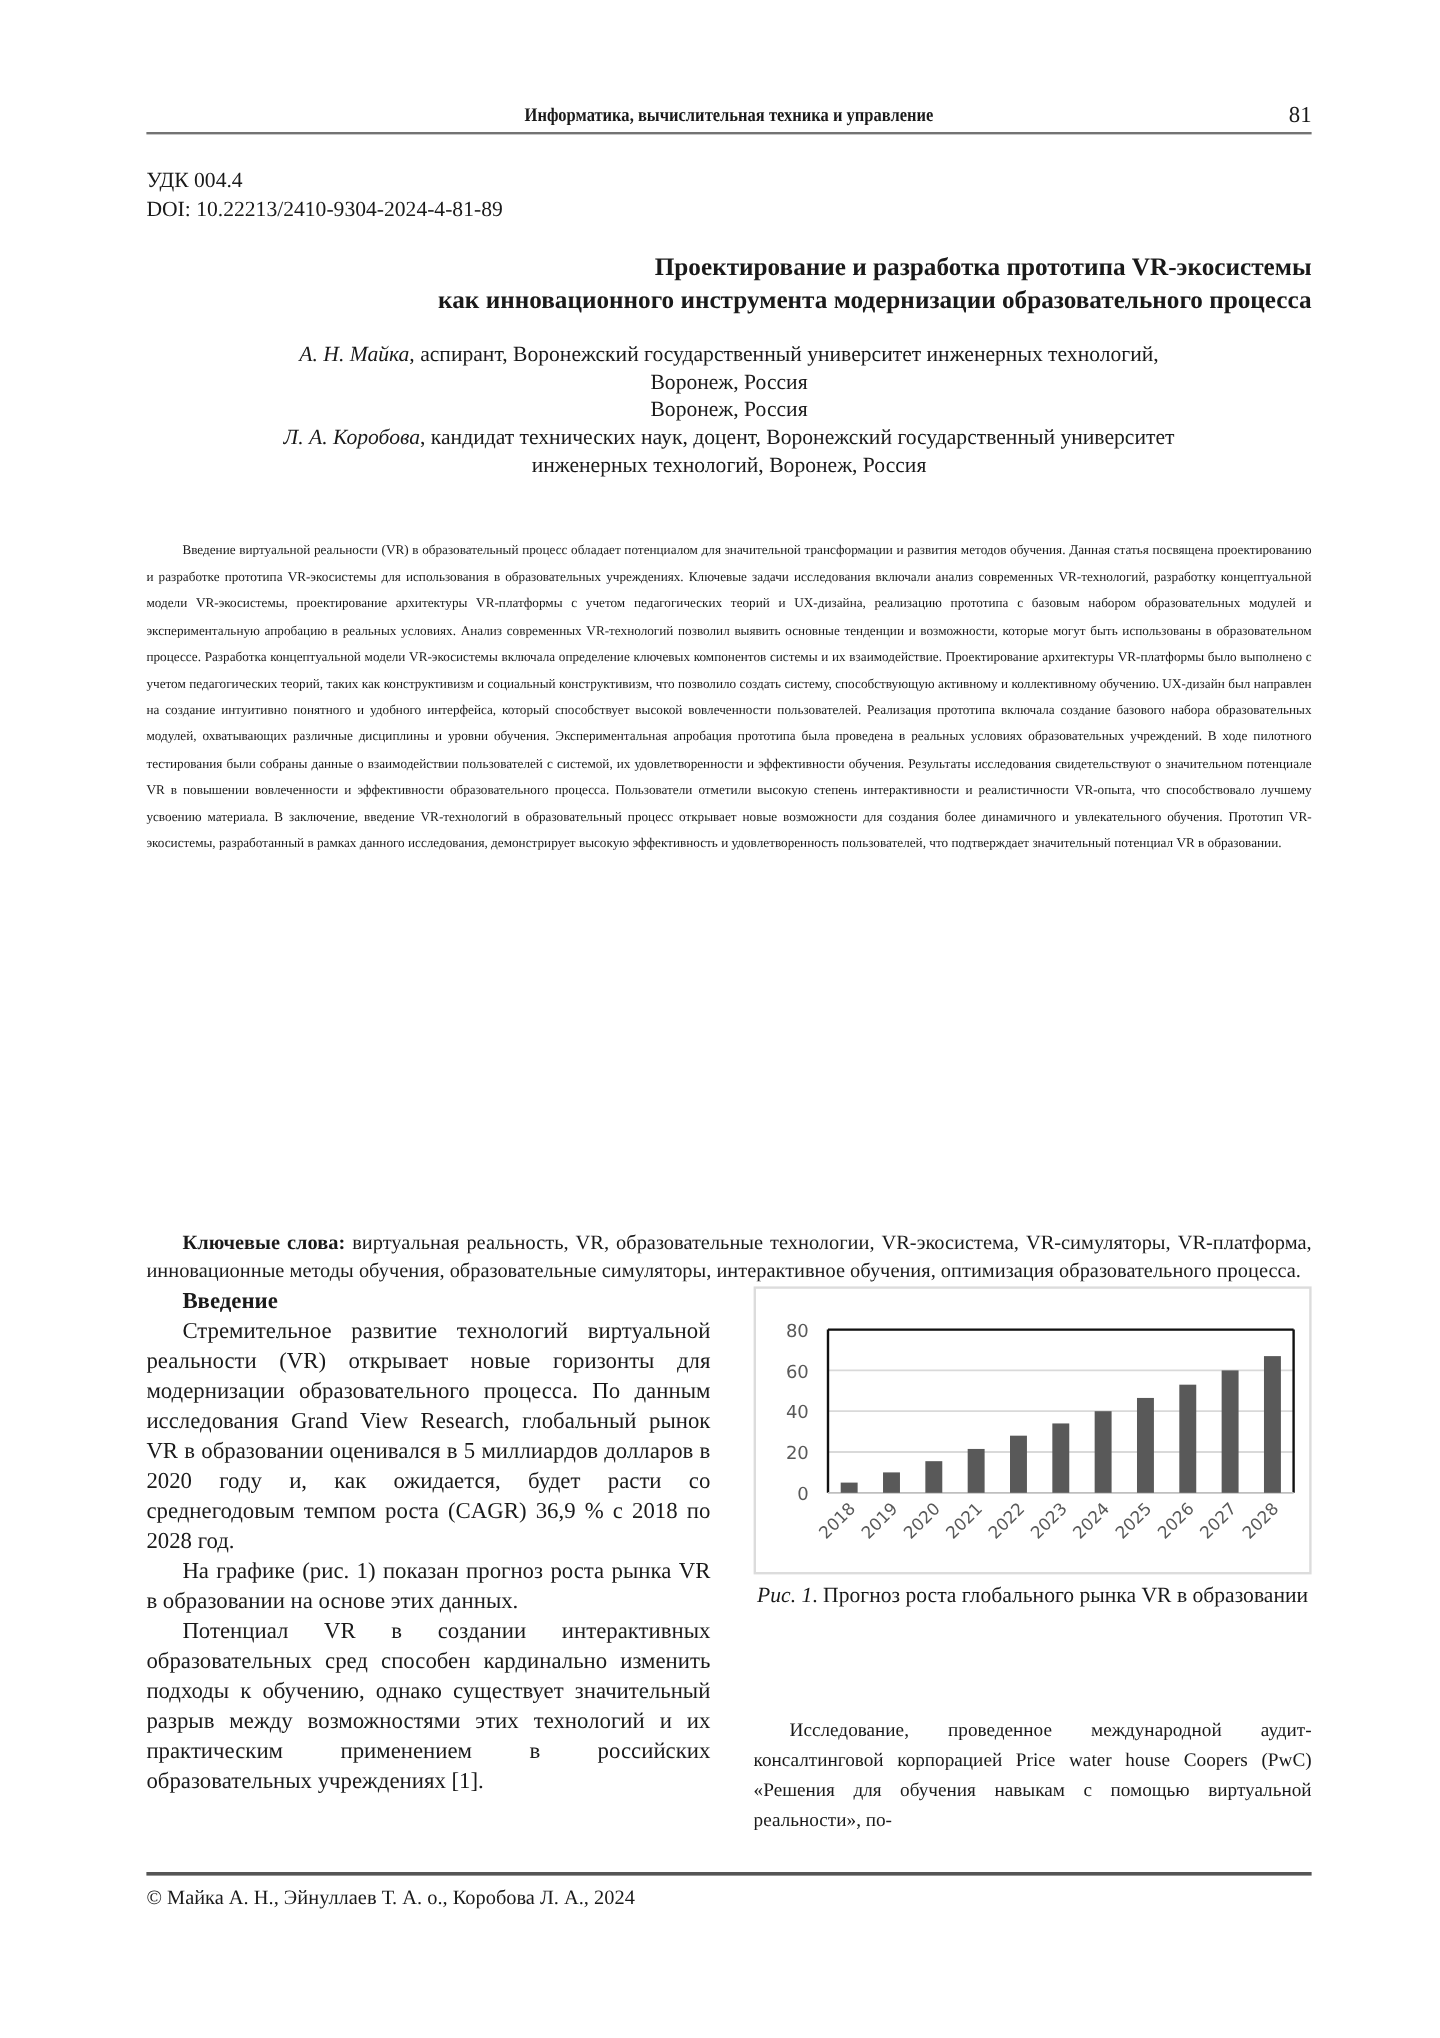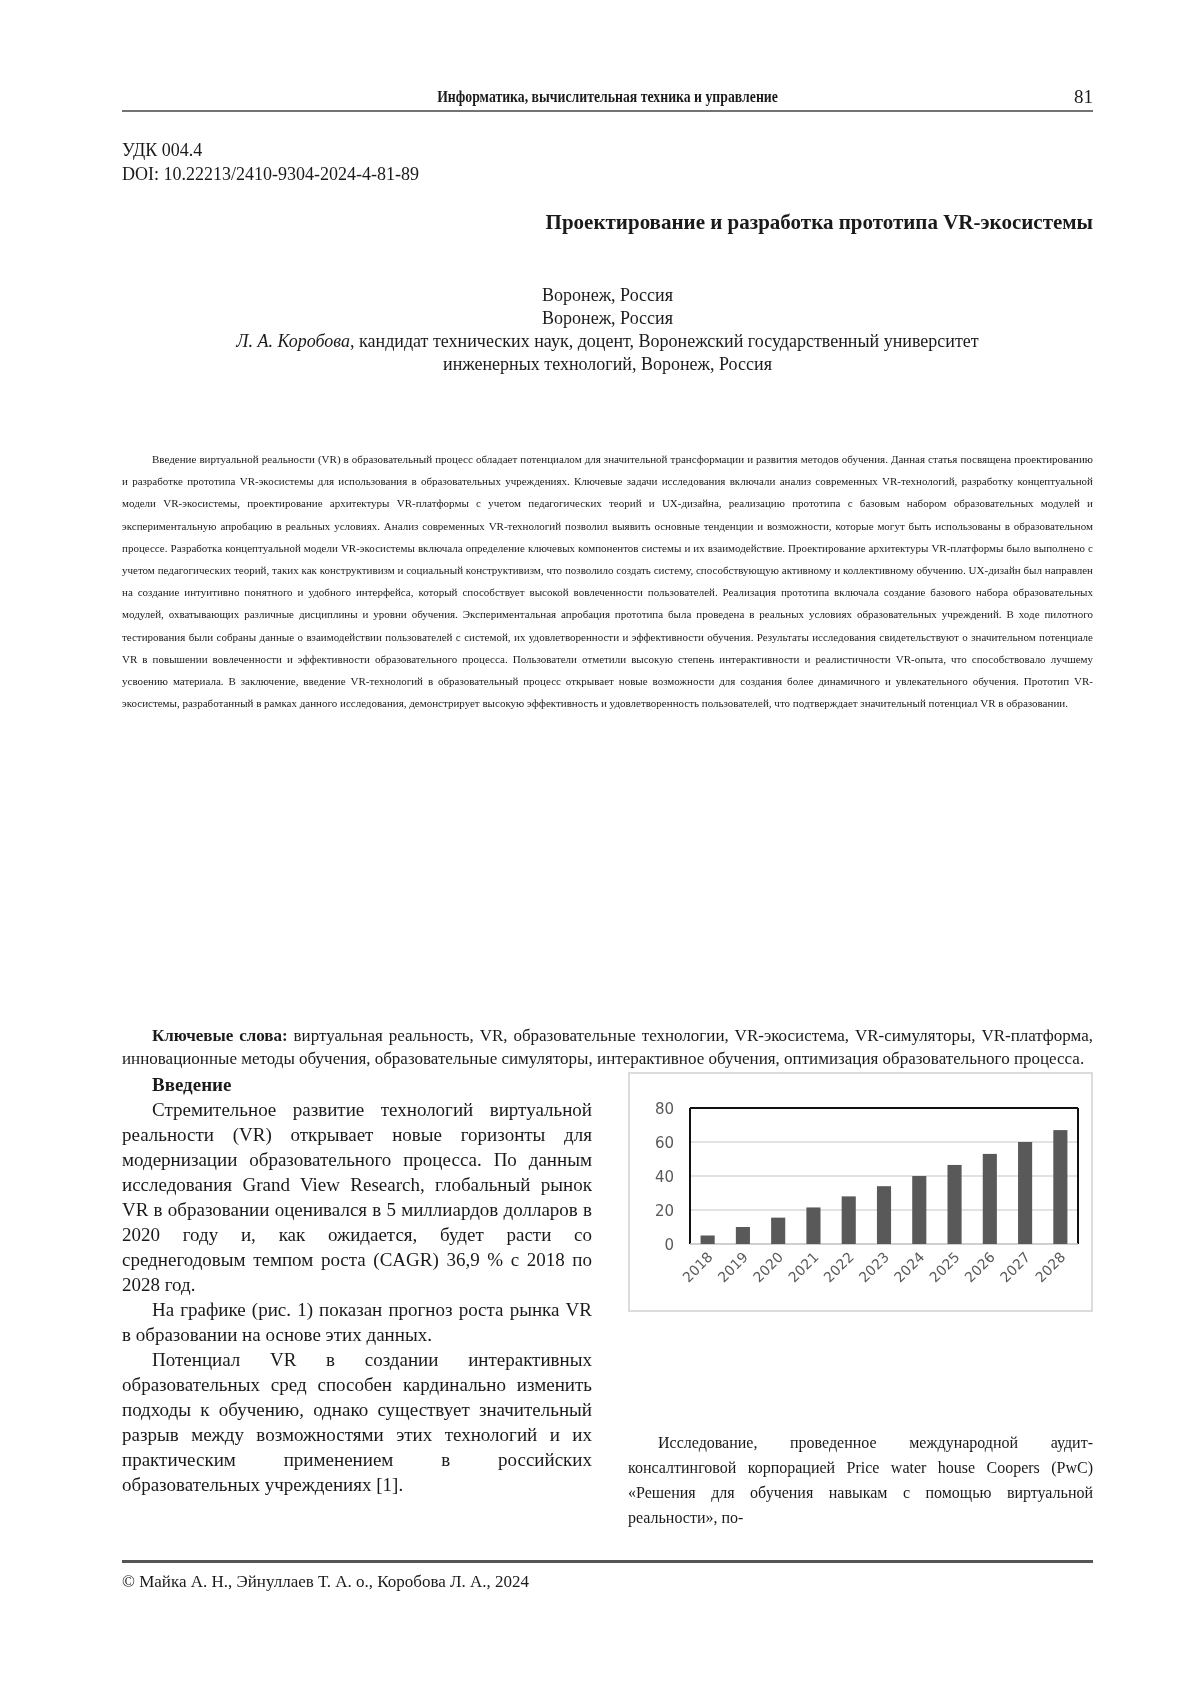--- a/index.html
+++ b/index.html
@@ -37,23 +37,25 @@
   <div class="rh-page">81</div>
 </div>
 
 <div class="abs meta">
   <div>УДК 004.4</div>
   <div>DOI: 10.22213/2410-9304-2024-4-81-89</div>
 </div>
 
 <div class="abs title">
   <div>Проектирование и разработка прототипа VR-экосистемы</div>
+  <div>как инновационного инструмента модернизации образовательного процесса</div>
 </div>
 
 <div class="abs authors">
+  <div><i>А. Н. Майка,</i><span> аспирант, Воронежский государственный университет инженерных технологий,</span></div>
   <div>Воронеж, Россия</div>
   <div>Воронеж, Россия</div>
   <div><i>Л. А. Коробова</i><span>, кандидат технических наук, доцент, Воронежский государственный университет</span></div>
   <div>инженерных технологий, Воронеж, Россия</div>
 </div>
 
 <div class="abs abstract">Введение виртуальной реальности (VR) в образовательный процесс обладает потенциалом для значительной трансформации и развития методов обучения. Данная статья посвящена проектированию и разработке прототипа VR-экосистемы для использования в образовательных учреждениях. Ключевые задачи исследования включали анализ современных VR-технологий, разработку концептуальной модели VR-экосистемы, проектирование архитектуры VR-платформы с учетом педагогических теорий и UX-дизайна, реализацию прототипа с базовым набором образовательных модулей и экспериментальную апробацию в реальных условиях. Анализ современных VR-технологий позволил выявить основные тенденции и возможности, которые могут быть использованы в образовательном процессе. Разработка концептуальной модели VR-экосистемы включала определение ключевых компонентов системы и их взаимодействие. Проектирование архитектуры VR-платформы было выполнено с учетом педагогических теорий, таких как конструктивизм и социальный конструктивизм, что позволило создать систему, способствующую активному и коллективному обучению. UX-дизайн был направлен на создание интуитивно понятного и удобного интерфейса, который способствует высокой вовлеченности пользователей. Реализация прототипа включала создание базового набора образовательных модулей, охватывающих различные дисциплины и уровни обучения. Экспериментальная апробация прототипа была проведена в реальных условиях образовательных учреждений. В ходе пилотного тестирования были собраны данные о взаимодействии пользователей с системой, их удовлетворенности и эффективности обучения. Результаты исследования свидетельствуют о значительном потенциале VR в повышении вовлеченности и эффективности образовательного процесса. Пользователи отметили высокую степень интерактивности и реалистичности VR-опыта, что способствовало лучшему усвоению материала. В заключение, введение VR-технологий в образовательный процесс открывает новые возможности для создания более динамичного и увлекательного обучения. Прототип VR-экосистемы, разработанный в рамках данного исследования, демонстрирует высокую эффективность и удовлетворенность пользователей, что подтверждает значительный потенциал VR в образовании.</div>
 
 <div class="abs keywords"><b>Ключевые слова:</b><span> виртуальная реальность, VR, образовательные технологии, VR-экосистема, VR-симуляторы, VR-платформа, инновационные методы обучения, образовательные симуляторы, интерактивное обучения, оптимизация образовательного процесса.</span></div>
 
@@ -98,20 +100,21 @@
       <rect x="352.76363636363635" y="79.9" width="14.10909090909091" height="90.1" fill="#595959"></rect>
       <text x="365.8181818181818" y="184" text-anchor="end" font-size="14" fill="#595959" transform="rotate(-45 365.8181818181818 184)">2026</text>
       <rect x="388.03636363636366" y="68" width="14.10909090909091" height="102" fill="#595959"></rect>
       <text x="401.0909090909091" y="184" text-anchor="end" font-size="14" fill="#595959" transform="rotate(-45 401.0909090909091 184)">2027</text>
       <rect x="423.3090909090909" y="56.099999999999994" width="14.10909090909091" height="113.9" fill="#595959"></rect>
       <text x="436.3636363636364" y="184" text-anchor="end" font-size="14" fill="#595959" transform="rotate(-45 436.3636363636364 184)">2028</text>
     </svg>
 </div>
 
 <div class="abs caption">
+  <p><i>Рис. 1</i><span>. Прогноз роста глобального рынка VR в образовании</span></p>
 </div>
 
 <div class="abs col-right">
   <p>Исследование, проведенное международной аудит-консалтинговой корпорацией Price water house Coopers (PwC) «Решения для обучения навыкам с помощью виртуальной реальности», по-</p>
 </div>
 
 <div class="abs footer-rule"></div>
 <div class="abs copyright">© Майка А. Н., Эйнуллаев Т. А. о., Коробова Л. А.,  2024</div>
 
 </body></html>

